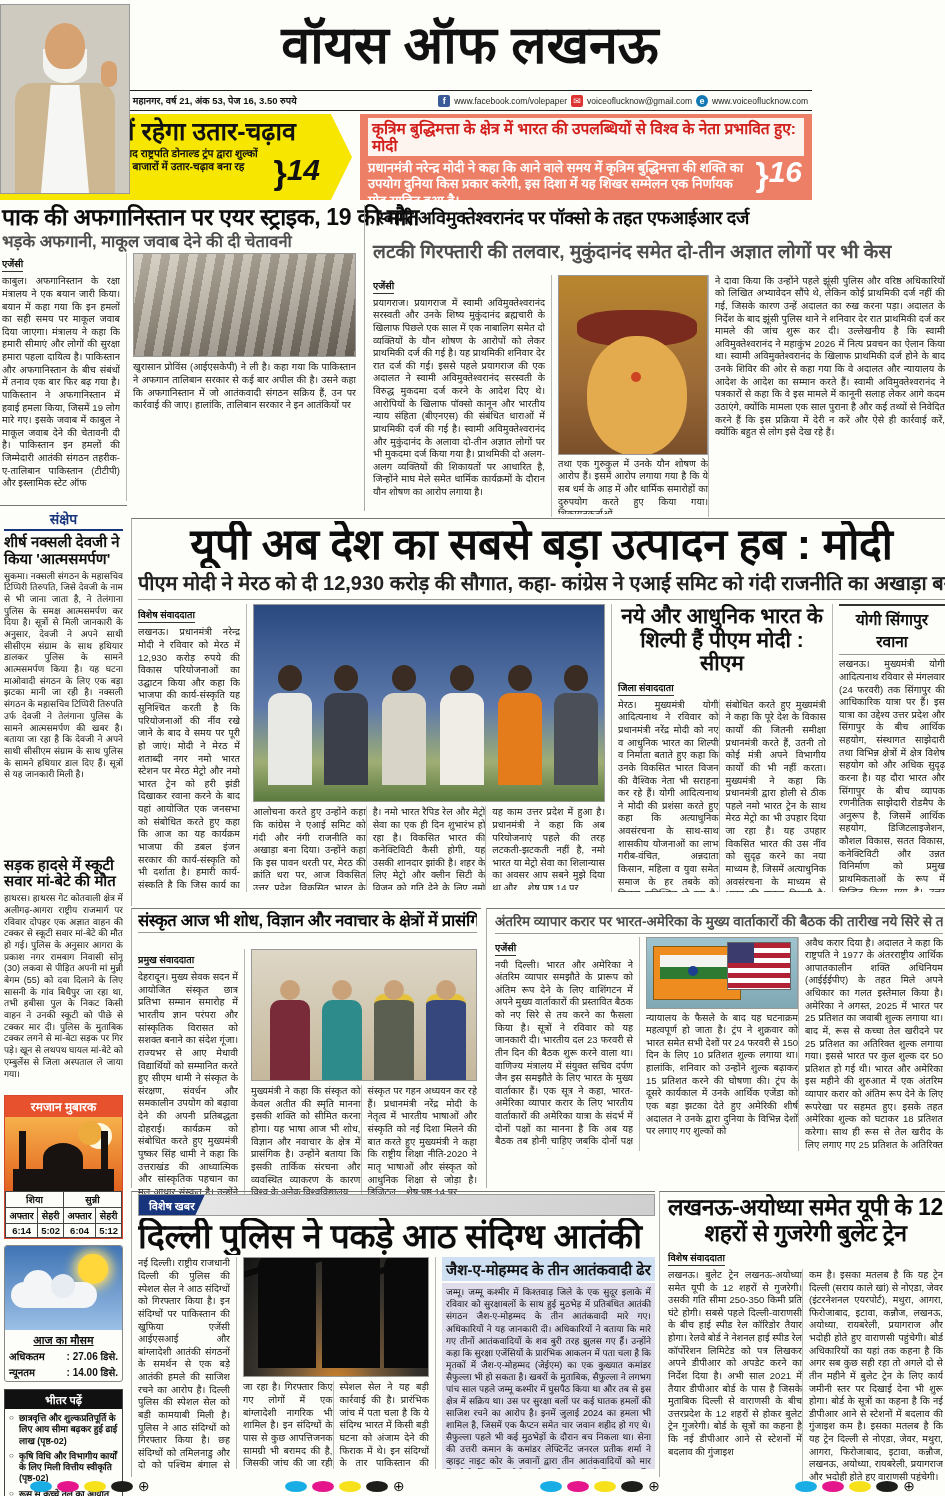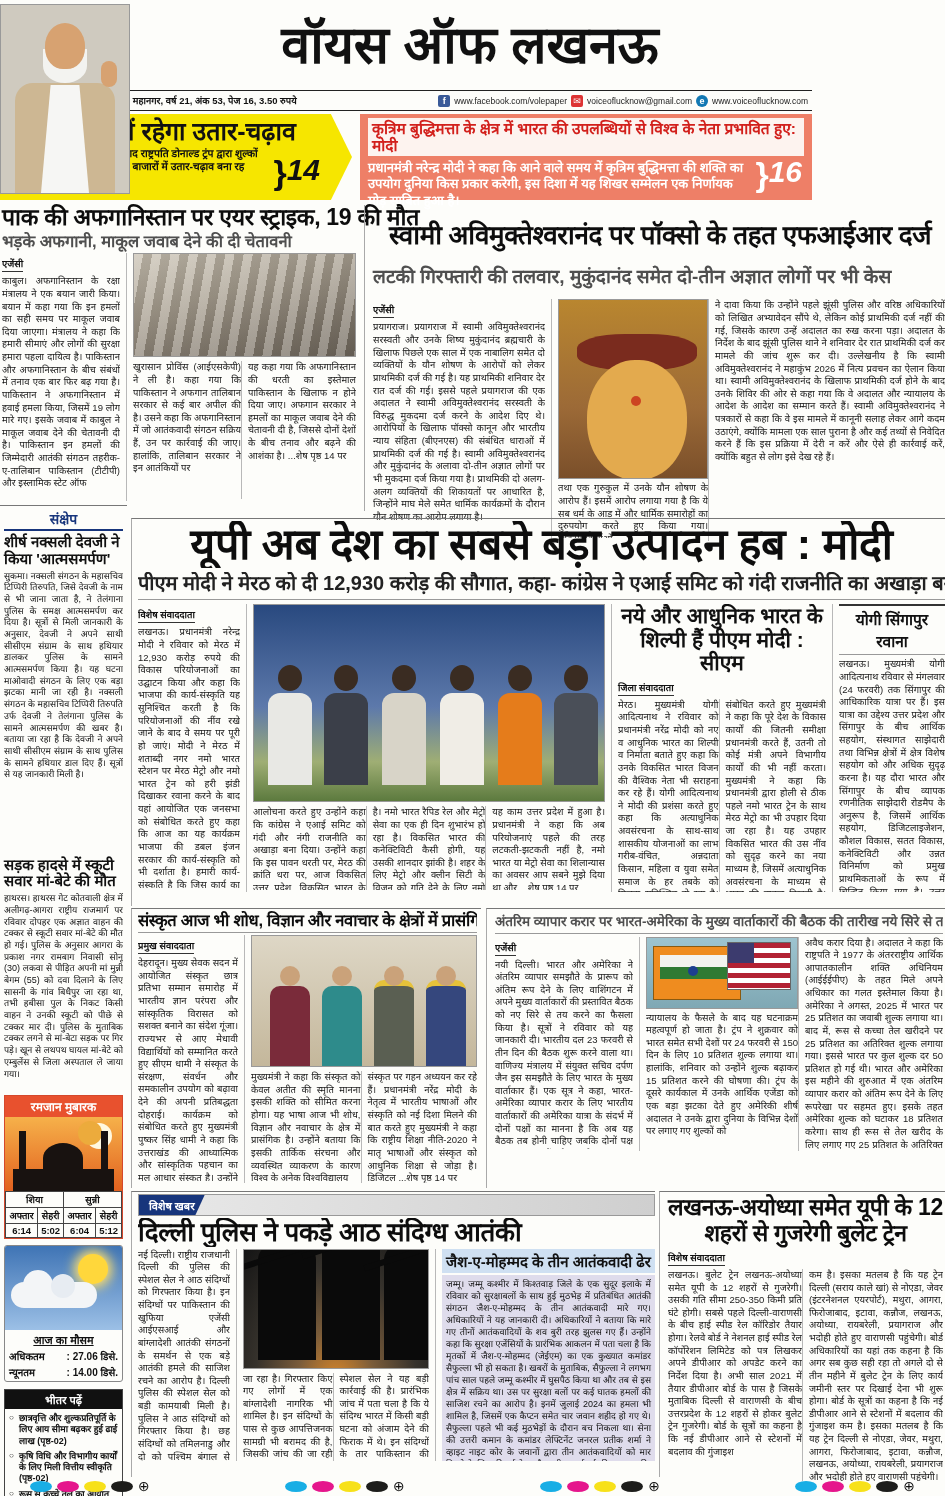--- a/index.html
+++ b/index.html
@@ -107,21 +107,21 @@
   .inside li{font-size:9px;font-weight:bold;line-height:1.25;margin:4px 2px;list-style:none;position:relative;padding-left:10px}
   .inside li:before{content:"○";position:absolute;left:0;top:0;font-size:8px}
   .inside ul{margin:2px 0;padding:0 2px}
 
   
   .air{top:205px;left:0;width:358px;height:306px;padding:0 2px;box-sizing:border-box}
   .air h2{margin:0;font-size:23px;white-space:nowrap}
   .air h3{margin:2px 0;font-size:16.5px;white-space:nowrap}
   
   .swami{top:205px;left:364px;width:581px;height:306px;border-left:1px solid #a9a9a9;padding:0 0 0 8px;box-sizing:border-box}
-  .swami h2{margin:16px;font-size:26px;white-space:nowrap}
+  .swami h2{margin:4px;font-size:18px;white-space:nowrap}
   .swami h3{margin:12px 0;font-size:19px;white-space:nowrap}
 
   
   .modi{top:518px;left:131px;width:814px;height:388px;border-top:1.5px solid #777;border-left:1px solid #a9a9a9;
         padding:2px 0 0 6px;box-sizing:border-box}
   .modi h1{margin:0;font-size:43px;text-align:center;white-space:nowrap;overflow:hidden}
   .modi h3{margin:4px 0;font-size:20px;text-align:center;white-space:nowrap;overflow:hidden;color:#222;
         border-bottom:1px solid #999;padding-bottom:4px}
   .cmhead{font-size:21px;font-weight:bold;text-align:center;line-height:1.12;margin:0 0 2px}
   .yogihead{font-size:15.5px;font-weight:bold;text-align:center;border-top:2px solid #333;border-bottom:1px solid #999;padding:2px 0;margin-bottom:3px}
@@ -133,21 +133,21 @@
   .tariff{top:908px;left:486px;width:459px;height:280px;border-top:1.5px solid #777;border-left:1px solid #a9a9a9;padding:2px 2px 0 8px;box-sizing:border-box}
   .tariff h2{margin:0;font-size:27px;text-align:center;white-space:nowrap;overflow:hidden}
   .tariff h3{margin:3px 0;font-size:13.5px;text-align:center;white-space:nowrap;overflow:hidden;border-bottom:1px solid #999;padding-bottom:3px}
 
   
   .bleft{top:1191px;left:131px;width:524px;height:286px;border-top:1.5px solid #777;border-left:1px solid #a9a9a9;padding:2px 0 0 6px;box-sizing:border-box}
   .strip{display:flex;align-items:flex-end;height:20px;background:linear-gradient(90deg,#e9e9e9,#cfcfcf);border:1px solid #999}
   .strip-label{background:#17357c;color:#fff;font-size:11px;font-weight:bold;padding:2px 10px;height:100%;display:flex;align-items:center;
         clip-path:polygon(0 0,100% 0,86% 100%,0 100%);min-width:62px;box-sizing:border-box}
   .strip-text{font-size:12px;font-weight:bold;padding-left:8px}
-  .bleft h1{margin:2px 0;font-size:26px;white-space:nowrap;overflow:hidden}
+  .bleft h1{margin:2px 0;font-size:34px;white-space:nowrap;overflow:hidden}
   .jaish-h{background:#cfe0f2;font-size:15px;font-weight:bold;text-align:center;padding:2px 0;margin-bottom:2px}
   .jaish-b{background:#dfdcec;padding:3px 4px;font-size:9px;line-height:1.34;text-align:justify;overflow:hidden}
 
   
   .btrain{top:1191px;left:659px;width:286px;height:286px;border-top:1.5px solid #777;border-left:1px solid #a9a9a9;padding:2px 2px 0 8px;box-sizing:border-box}
   .btrain h2{margin:0;font-size:23px;text-align:center;line-height:1.15}
 
   
   .regrow{top:1478px;left:0;width:945px;height:16px;display:flex;align-items:center;justify-content:space-between;padding:0 30px;box-sizing:border-box}
   .reggrp{display:flex;align-items:center;gap:5px}
@@ -201,21 +201,20 @@
   <h3 class="subhead">भड़के अफगानी, माकूल जवाब देने की दी चेतावनी</h3>
   <div class="cols" style="height:248px">
     <div class="col" style="flex:0 0 118px">
       <span class="byline">एजेंसी</span>
       <p class="bodytxt" style="margin:0;height:225px">काबुल। अफगानिस्तान के रक्षा मंत्रालय ने एक बयान जारी किया। बयान में कहा गया कि इन हमलों का सही समय पर माकूल जवाब दिया जाएगा। मंत्रालय ने कहा कि हमारी सीमाएं और लोगों की सुरक्षा हमारा पहला दायित्व है। पाकिस्तान और अफगानिस्तान के बीच संबंधों में तनाव एक बार फिर बढ़ गया है। पाकिस्तान ने अफगानिस्तान में हवाई हमला किया, जिसमें 19 लोग मारे गए। इसके जवाब में काबुल ने माकूल जवाब देने की चेतावनी दी है। पाकिस्तान इन हमलों की जिम्मेदारी आतंकी संगठन तहरीक-ए-तालिबान पाकिस्तान (टीटीपी) और इस्लामिक स्टेट ऑफ</p>
     </div>
     <div class="col">
       <div class="ph ph-rubble" style="height:102px"></div>
       <div class="cols" style="height:138px;margin-top:4px">
         <p class="col bodytxt" style="margin:0">खुरासान प्रोविंस (आईएसकेपी) ने ली है। कहा गया कि पाकिस्तान ने अफगान तालिबान सरकार से कई बार अपील की है। उसने कहा कि अफगानिस्तान में जो आतंकवादी संगठन सक्रिय हैं, उन पर कार्रवाई की जाए। हालांकि, तालिबान सरकार ने इन आतंकियों पर</p>
-        <p class="col bodytxt" style="margin:0">यह कहा गया कि अफगानिस्तान की धरती का इस्तेमाल पाकिस्तान के खिलाफ न होने दिया जाए। अफगान सरकार ने हमलों का माकूल जवाब देने की चेतावनी दी है, जिससे दोनों देशों के बीच तनाव और बढ़ने की आशंका है। ...शेष पृष्ठ 14 पर</p>
       </div>
     </div>
   </div>
 </article>
 
 <article class="abs swami">
   <h2 class="headline">स्वामी अविमुक्तेश्वरानंद पर पॉक्सो के तहत एफआईआर दर्ज</h2>
   <h3 class="subhead">लटकी गिरफ्तारी की तलवार, मुकुंदानंद समेत दो-तीन अज्ञात लोगों पर भी केस</h3>
   <div class="cols" style="height:242px">
     <div class="col" style="flex:0 0 172px">
@@ -350,21 +349,21 @@
     </div>
     <div class="col">
       <div class="yogihead">योगी सिंगापुर रवाना</div>
       <p class="bodytxt" style="margin:0;height:258px">लखनऊ। मुख्यमंत्री योगी आदित्यनाथ रविवार से मंगलवार (24 फरवरी) तक सिंगापुर की आधिकारिक यात्रा पर हैं। इस यात्रा का उद्देश्य उत्तर प्रदेश और सिंगापुर के बीच आर्थिक सहयोग, संस्थागत साझेदारी तथा विभिन्न क्षेत्रों में क्षेत्र विशेष सहयोग को और अधिक सुदृढ़ करना है। यह दौरा भारत और सिंगापुर के बीच व्यापक रणनीतिक साझेदारी रोडमैप के अनुरूप है, जिसमें आर्थिक सहयोग, डिजिटलाइजेशन, कौशल विकास, सतत विकास, कनेक्टिविटी और उन्नत विनिर्माण को प्रमुख प्राथमिकताओं के रूप में चिन्हित किया गया है। उत्तर प्रदेश देश का सबसे अधिक आबादी वाला राज्य होने के साथ-साथ तेजी से उभरती हुई अर्थव्यवस्थाओं में भी अग्रणी है। वर्ष 2024-25 में राज्य की सकल राज्य घरेलू उत्पाद 30.25 लाख करोड़ रुपये रही है, जो 2025-26 में लगभग 36 लाख करोड़ ...शेष पृष्ठ 14 पर</p>
     </div>
   </div>
 </article>
 
 <article class="abs sanskrit">
   <h2 class="headline">संस्कृत आज भी शोध, विज्ञान और नवाचार के क्षेत्रों में प्रासंगिक : धामी</h2>
-  <div class="cols" style="height:248px;margin-top:2px">
+  <div class="cols" style="height:248px;margin-top:16px">
     <div class="col" style="flex:0 0 100px">
       <span class="byline">प्रमुख संवाददाता</span>
       <p class="bodytxt" style="margin:0;height:224px">देहरादून। मुख्य सेवक सदन में आयोजित संस्कृत छात्र प्रतिभा सम्मान समारोह में भारतीय ज्ञान परंपरा और सांस्कृतिक विरासत को सशक्त बनाने का संदेश गूंजा। राज्यभर से आए मेधावी विद्यार्थियों को सम्मानित करते हुए सीएम धामी ने संस्कृत के संरक्षण, संवर्धन और समकालीन उपयोग को बढ़ावा देने की अपनी प्रतिबद्धता दोहराई। कार्यक्रम को संबोधित करते हुए मुख्यमंत्री पुष्कर सिंह धामी ने कहा कि उत्तराखंड की आध्यात्मिक और सांस्कृतिक पहचान का मूल आधार संस्कृत है। उन्होंने कहा कि भारतीय चिंतन की धारा चाहे वह वेद और उपनिषद हों, रामायण और महाभारत जैसे महाकाव्य हों या आयुर्वेद, गणित, खगोल और दर्शन के शास्त्र इन सभी का मूल स्रोत संस्कृत भाषा है।</p>
     </div>
     <div class="col">
       <div class="ph ph-dhami" style="height:130px">
         <div class="dh" style="left:18px;background:#7a2b3a">
             <div class="dh-h"></div>
           </div>
         <div class="dh" style="left:70px;background:#2e8b8b">

